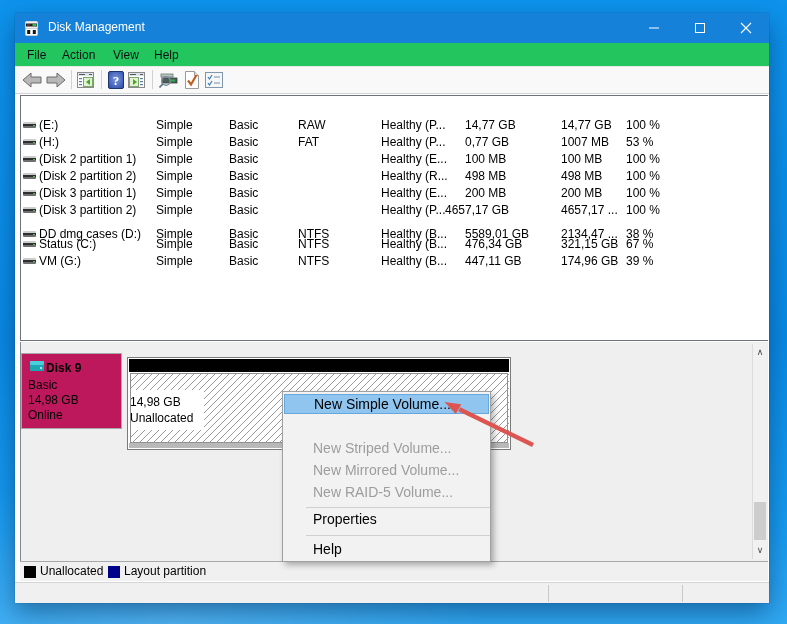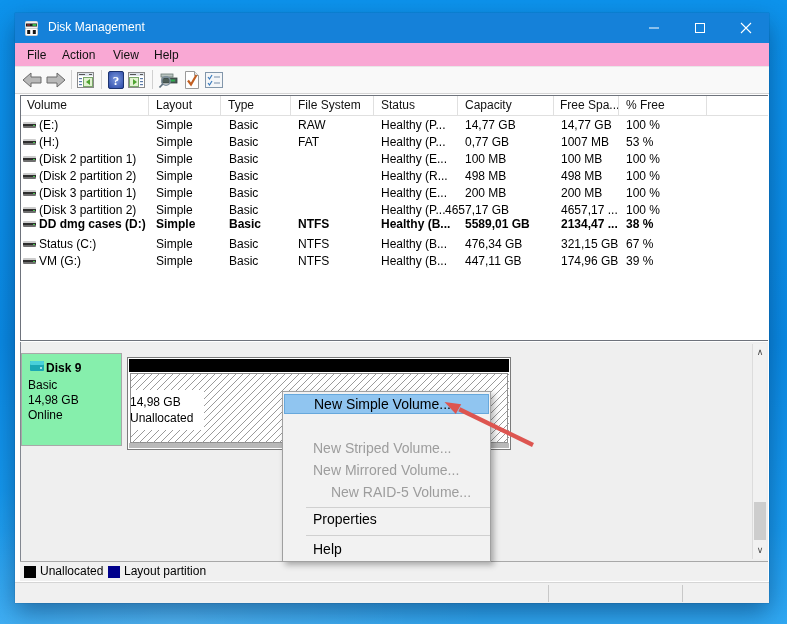--- a/index.html
+++ b/index.html
@@ -21,21 +21,21 @@
   }
   #titlebar {
     position:absolute; left:0; top:0; width:754px; height:30px;
     background:#1581d9; color:#ffffff;
   }
   #titletext { position:absolute; left:33px; top:7px; font-size:12px; color:#fff; }
   .capbtn { position:absolute; top:0; width:46px; height:30px; }
   
   #menubar {
     position:absolute; left:0; top:30px; width:754px; height:24px;
-    background:#f9a8d4; border-bottom:1px solid #e8e8e8;
+    background:#22c55e; border-bottom:1px solid #e8e8e8;
     font-size:12px; color:#111;
   }
   .mi { position:absolute; top:5px; }
   
   #toolbar {
     position:absolute; left:0; top:54px; width:754px; height:27px;
     background:#f9f9f9; border-bottom:1px solid #d4d4d4;
   }
   .tsep { position:absolute; top:3px; width:1px; height:19px; background:#d0d0d0; }
   
@@ -55,22 +55,22 @@
   .vicon { position:absolute; left:2px; top:5px; width:13px; height:6px;
            background:linear-gradient(180deg, #cccccc 0px, #cccccc 2px, #2e2e2e 2px, #2e2e2e 4px, #6f6f6f 4px, #6f6f6f 6px);
            border-radius:1px; }
   .vicon:after { content:""; position:absolute; right:1px; top:2.5px; width:2px; height:1.5px; background:#49c24d; }
   
   #lowerpane {
     position:absolute; left:5px; top:329px; width:748px; height:219px;
     background:#efefef; border-left:1px solid #828790;
   }
   #diskpanel {
-    position:absolute; left:0px; top:11px; width:101px; height:93px;
-    background:#86efac; border:1px solid #a8a8a8;
+    position:absolute; left:0px; top:11px; width:101px; height:76px;
+    background:#be185d; border:1px solid #a8a8a8;
     font-size:12px; color:#000;
   }
   #diskblock {
     position:absolute; left:106px; top:15px; width:384px; height:93px;
     background:#fff; border:1px solid #7a7a7a;
   }
   #blackband { position:absolute; left:1px; top:1px; right:1px; height:13px; background:#000; }
   #hatch {
     position:absolute; left:2px; top:15px; right:2px; bottom:6px;
     border:1px solid #909090;
@@ -199,31 +199,20 @@
     <svg class="abs" style="left:190px;top:5px" width="18" height="16" viewBox="0 0 18 16">
       <rect x="0.5" y="0.5" width="17" height="15" fill="#f4f6f8" stroke="#8296aa"></rect>
       <path d="M3 5 L4.5 7 L7 3" fill="none" stroke="#3a7abc" stroke-width="1.2"></path>
       <line x1="9" y1="5" x2="15" y2="5" stroke="#8aa0b8" stroke-width="1.2"></line>
       <path d="M3 11 L4.5 13 L7 9" fill="none" stroke="#3a7abc" stroke-width="1.2"></path>
       <line x1="9" y1="11" x2="15" y2="11" stroke="#8aa0b8" stroke-width="1.2"></line>
     </svg>
   </div>
 
   <div id="listview">
-    <div id="lvheader">
-      <div class="hcell" style="left:0;width:128px;padding-left:6px">Volume</div>
-      <div class="hcell" style="left:128px;width:72px">Layout</div>
-      <div class="hcell" style="left:200px;width:70px">Type</div>
-      <div class="hcell" style="left:270px;width:83px">File System</div>
-      <div class="hcell" style="left:353px;width:84px">Status</div>
-      <div class="hcell" style="left:437px;width:96px">Capacity</div>
-      <div class="hcell" style="left:533px;width:65px;padding-left:6px">Free Spa...</div>
-      <div class="hcell" style="left:598px;width:88px">% Free</div>
-      <div class="hcell" style="left:686px;width:61px;border-right:none"></div>
-    </div>
 
   <div class="row" style="top: 21px;">
         <div class="vicon"></div>
         <div class="c" style="left:18px">(E:)</div>
         <div class="c" style="left:135px">Simple</div>
         <div class="c" style="left:208px">Basic</div>
         <div class="c" style="left:277px">RAW</div>
         <div class="c" style="left:360px">Healthy (P...</div>
         <div class="c" style="left:444px">14,77 GB</div>
         <div class="c" style="left:540px">14,77 GB</div>
@@ -277,21 +266,21 @@
         <div class="vicon"></div>
         <div class="c" style="left:18px">(Disk 3 partition 2)</div>
         <div class="c" style="left:135px">Simple</div>
         <div class="c" style="left:208px">Basic</div>
         <div class="c" style="left:277px"></div>
         <div class="c" style="left:360px">Healthy (P...</div>
         <div class="c" style="left:424px">4657,17 GB</div>
         <div class="c" style="left:540px">4657,17 ...</div>
         <div class="c" style="left:605px">100 %</div>
       </div>
-      <div class="row" style="top: 120px; font-weight: bold;">
+      <div class="row" style="top: 130px;">
         <div class="vicon"></div>
         <div class="c" style="left:18px">DD dmg cases (D:)</div>
         <div class="c" style="left:135px">Simple</div>
         <div class="c" style="left:208px">Basic</div>
         <div class="c" style="left:277px">NTFS</div>
         <div class="c" style="left:360px">Healthy (B...</div>
         <div class="c" style="left:444px">5589,01 GB</div>
         <div class="c" style="left:540px">2134,47 ...</div>
         <div class="c" style="left:605px">38 %</div>
       </div>
@@ -365,21 +354,21 @@
   <div id="statusbar">
     <div class="ssep" style="left:533px"></div>
     <div class="ssep" style="left:667px"></div>
   </div>
 </div>
 
 <div id="ctxmenu">
   <div class="mitem mhl" style="top:2px;height:20px;line-height:19px;">New Simple Volume...</div>
   <div class="mitem mgray" style="top:45px;">New Striped Volume...</div>
   <div class="mitem mgray" style="top:67px;">New Mirrored Volume...</div>
-  <div class="mitem mgray" style="top:89px;text-align:center;">New RAID-5 Volume...</div>
+  <div class="mitem mgray" style="top:89px;">New RAID-5 Volume...</div>
   <div class="msep" style="top:115px;"></div>
   <div class="mitem" style="top:116px;">Properties</div>
   <div class="msep" style="top:143px;"></div>
   <div class="mitem" style="top:146px;">Help</div>
 </div>
 
 <svg class="abs" style="left:430px;top:390px;pointer-events:none;" width="120" height="70" viewBox="0 0 120 70">
   <line x1="103" y1="55" x2="29.3" y2="19.3" stroke="#dd5550" stroke-width="4.4"></line>
   <path d="M14.5 12 L31.2 14.2 L25.8 24.0 Z" fill="#dd5550"></path>
 </svg>

